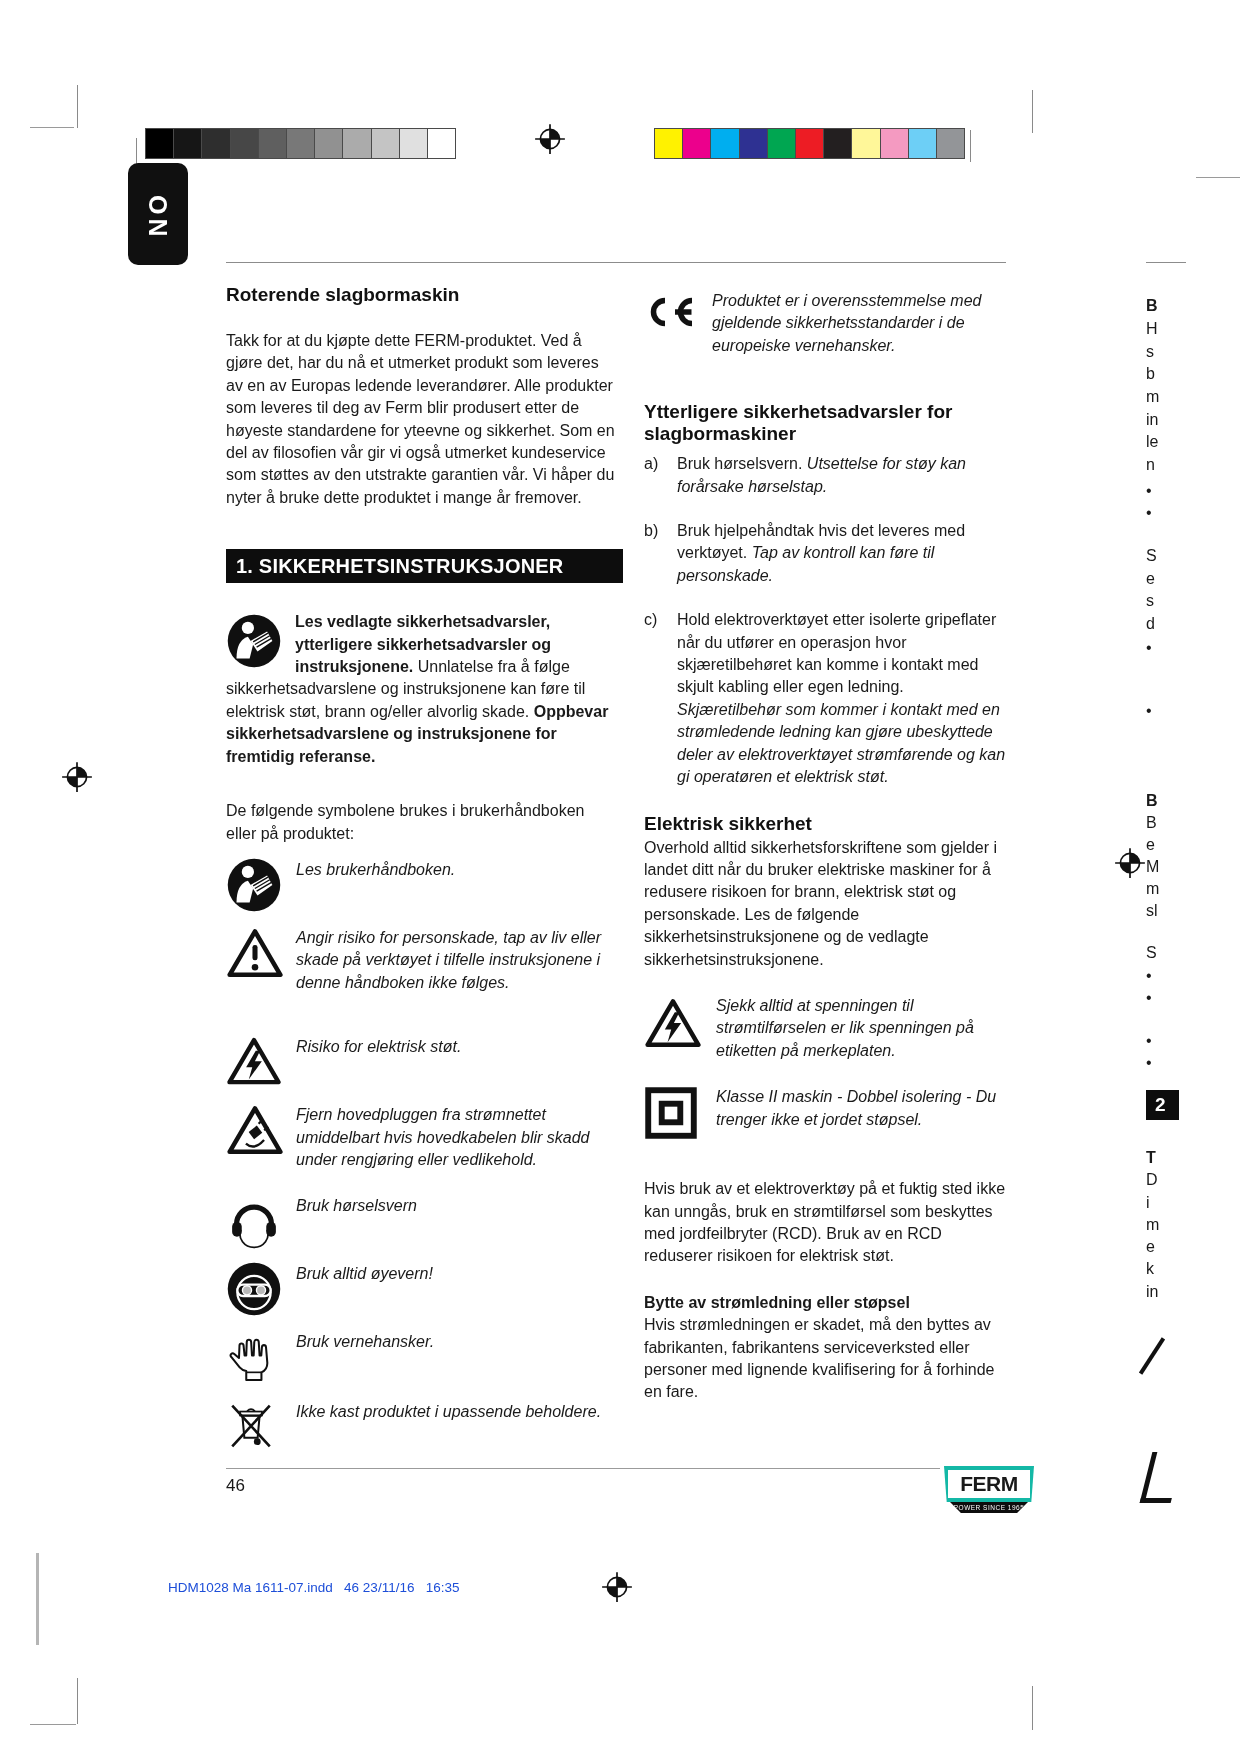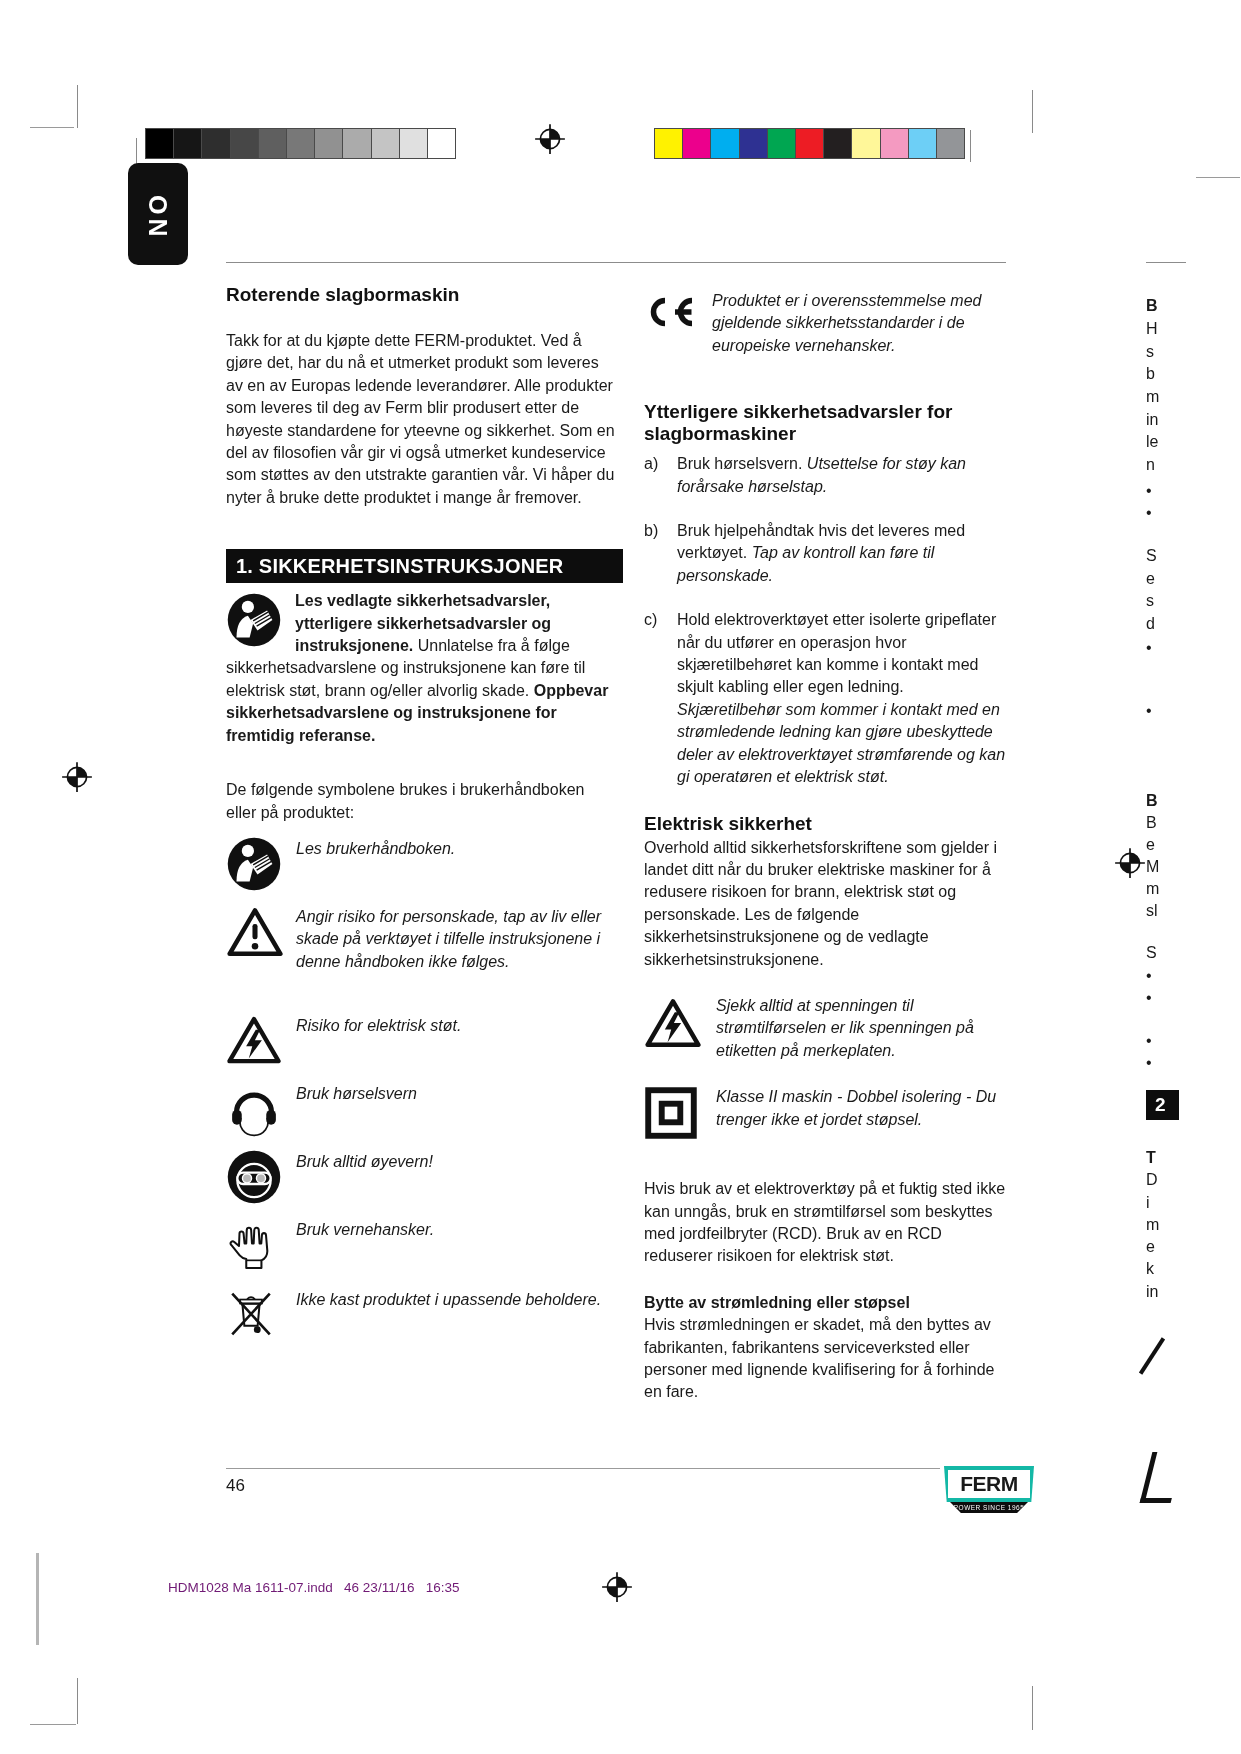--- a/index.html
+++ b/index.html
@@ -24,21 +24,21 @@
   .col{position:absolute;top:270px;font-size:16px;line-height:22.4px;}
   .col-left{left:226px;width:392px;}
   .col-right{left:644px;width:368px;}
   h1,h2{margin:0;font-size:19px;line-height:22px;font-weight:bold;color:#111;}
   p{margin:0;}
   .mt-title{margin-top:14px;}
   .intro{margin-top:24px;}
   .section-bar{margin-top:40px;width:397px;height:34px;background:#0d0d0d;color:#ffffff;
                font-size:20px;font-weight:bold;line-height:34px;padding-left:10px;box-sizing:border-box;
                letter-spacing:.2px;white-space:nowrap;}
-  .safety-note{margin-top:7px;}
+  .safety-note{margin-top:28px;}
   .safety-note .float-icon{float:left;width:56px;height:56px;margin:2px 13px 4px 0;}
   .symbols-intro{margin-top:32px;}
   .symbols{margin-top:12px;}
   .symbol-row{display:flex;gap:14px;margin-bottom:12px;min-height:56px;align-items:flex-start;}
   .symbol-row.mb-lg{margin-bottom:40px;}
   .symbol-row.mb-md{margin-bottom:22px;}
   .symbol-row .sicon{flex:0 0 56px;width:56px;}
   .symbol-row .stext{font-style:italic;padding-top:2px;}
   
   .ce-row{margin-top:20px;display:flex;gap:18px;}
@@ -61,21 +61,21 @@
   .cropped-column{position:absolute;left:1146px;top:0;width:95px;height:1754px;}
   .frag{position:absolute;left:0;font-size:16px;line-height:22px;color:#1a1a1a;}
   .frag.b{font-weight:bold;}
   .frag-box{position:absolute;left:0;width:24px;height:30px;background:#0d0d0d;color:#fff;
             font-weight:bold;font-size:19px;line-height:30px;padding-left:9px;}
   .frag-tri{position:absolute;left:4px;width:4px;height:42px;background:#111;transform:rotate(33deg);}
   .frag-part{position:absolute;left:0;width:26px;height:46px;border-left:5px solid #111;
              border-bottom:5px solid #111;transform:skewX(-14deg);}
   
   .page-number{position:absolute;left:226px;top:1476px;font-size:17px;}
-  .footer-line{position:absolute;left:168px;top:1580px;font-size:13.5px;white-space:pre;color:#701a75;}
+  .footer-line{position:absolute;left:168px;top:1580px;font-size:13.5px;white-space:pre;color:#1d4ed8;}
   .ferm-logo{position:absolute;left:944px;top:1466px;width:90px;}
   .ferm-frame{border:4px solid #14b8a6;height:28px;display:flex;align-items:center;justify-content:center;
               font-weight:bold;font-size:21px;letter-spacing:-.5px;
               clip-path:polygon(0 0,100% 0,97% 100%,3% 100%);}
   .ferm-band{margin:0 6px;background:#0d0d0d;color:#fff;font-size:6.5px;text-align:center;
              height:11px;line-height:11px;letter-spacing:.5px;
              clip-path:polygon(0 0,100% 0,86% 100%,14% 100%);white-space:nowrap;overflow:hidden;}
   svg{display:block;}
 </style>
 </head>
@@ -212,20 +212,31 @@
       <div class="symbol-row">
         <span class="sicon">
           <svg viewBox="0 0 64 64" width="56" height="56">
               <path d="M32 7 L60 55 H4 Z" fill="none" stroke="#111" stroke-width="5" stroke-linejoin="round"></path>
               <path d="M34 19 L23 38 H30 L26 52 L41 31 H33 L39 19 Z" fill="#111"></path>
             </svg>
         </span>
         <span class="stext">Risiko for elektrisk støt.</span>
       </div>
 
+      <div class="symbol-row mb-md">
+        <span class="sicon">
+          <svg viewBox="0 0 64 64" width="58" height="58">
+              <path d="M32 7 L60 55 H4 Z" fill="none" stroke="#111" stroke-width="5" stroke-linejoin="round"></path>
+              <path d="M25 33 l9 -7 l6 8 l-9 7 z" fill="#111"></path>
+              <path d="M36 24 l4 -4 M42 31 l5 -3" stroke="#111" stroke-width="2.4"></path>
+              <path d="M22 46 q9 8 20 -4" fill="none" stroke="#111" stroke-width="2.6"></path>
+            </svg>
+        </span>
+        <span class="stext">Fjern hovedpluggen fra strømnettet umiddelbart hvis hovedkabelen blir skadd under rengjøring eller vedlikehold.</span>
+      </div>
 
       <div class="symbol-row">
         <span class="sicon">
           <svg viewBox="0 0 64 64" width="56" height="56">
               <path d="M12 36 a20 20 0 0 1 40 0" fill="none" stroke="#111" stroke-width="6"></path>
               <path d="M17 42 a16 15 0 1 0 30 0" fill="none" stroke="#111" stroke-width="2"></path>
               <rect x="7" y="33" width="11" height="17" rx="5.5" fill="#111"></rect>
               <rect x="46" y="33" width="11" height="17" rx="5.5" fill="#111"></rect>
             </svg>
         </span>

